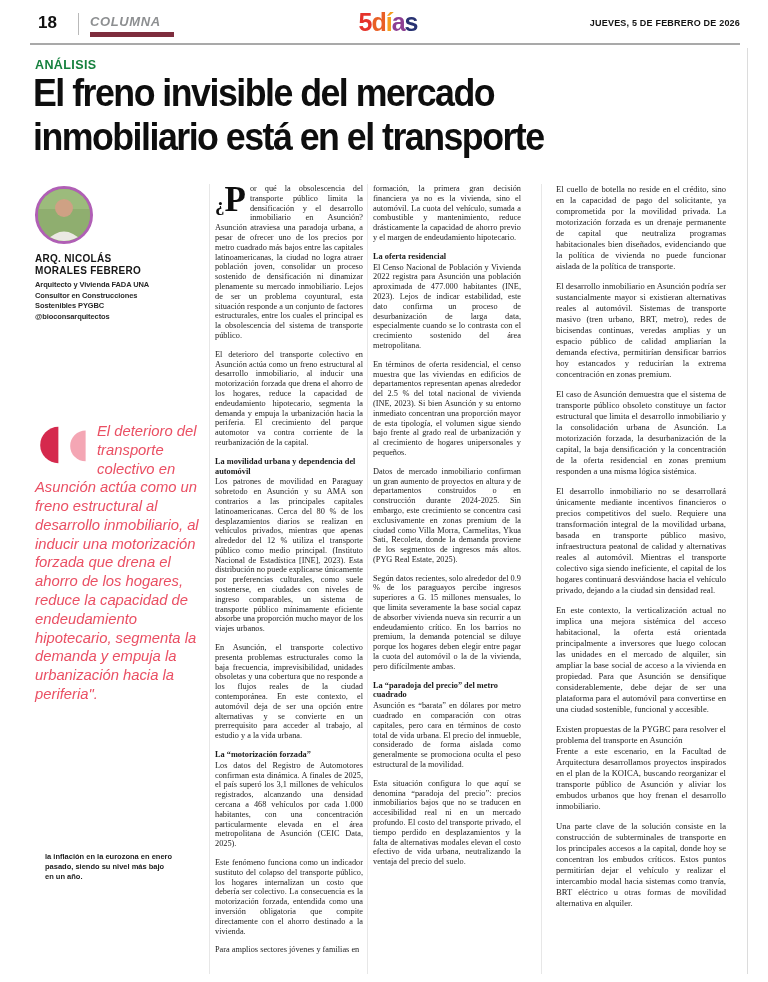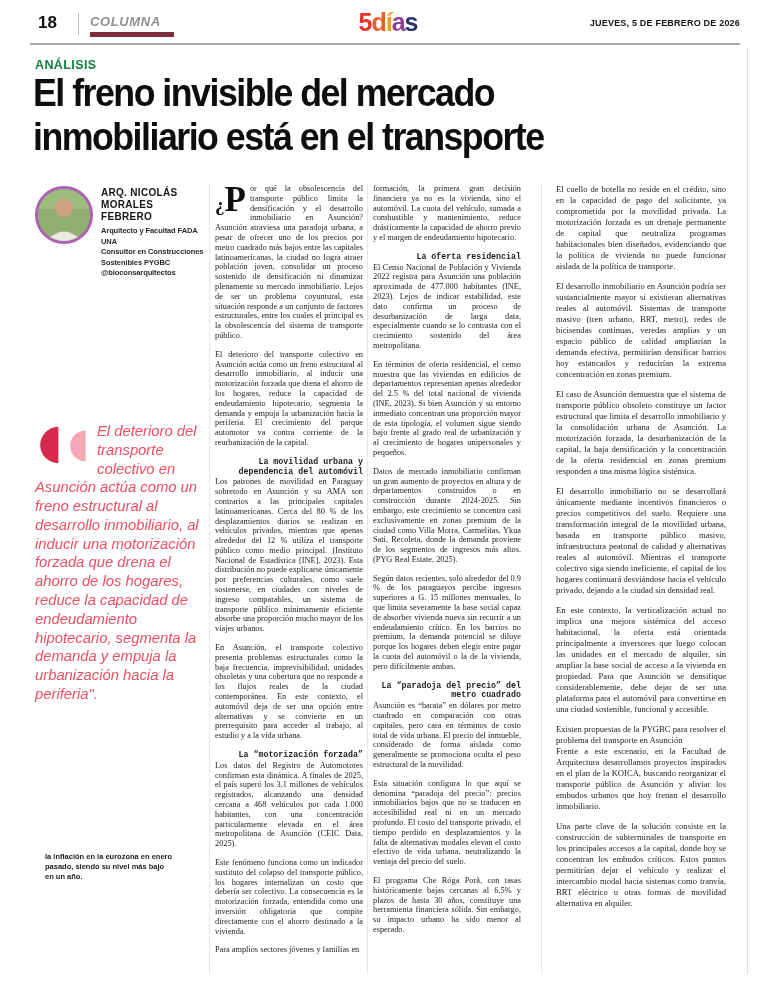--- a/index.html
+++ b/index.html
@@ -24,21 +24,21 @@
   .kicker { position:absolute; left:35px; top:58px; font-family:Liberation Sans, sans-serif; font-weight:bold; font-size:12.5px; letter-spacing:.4px; color:#15803d; }
   .headline {
     position:absolute; left:33px; top:72px; width:645px; margin:0;
     font-family:"Liberation Sans", sans-serif; font-weight:bold;
     font-size:38px; line-height:1.15; letter-spacing:-1.6px; color:#0e0e0e;
     transform:scaleX(.94); transform-origin:left top;
   }
 
   
   .leftcol { position:absolute; left:35px; top:186px; width:172px; height:782px; }
-  .author { display:flex; gap:8px; }
+  .author { display:flex; gap:8px;flex-direction:column; }
   .avatar { width:52px; height:52px; border-radius:50%; border:3px solid var(--avatar_ring,#b05fb5); overflow:hidden; flex:none; background:#8fae6f; }
   .avatar svg { display:block; }
   .author-text { padding-top:1px; }
   .author-name-line { font-family:"Liberation Sans", sans-serif; font-weight:bold; font-size:10px; line-height:1.2; letter-spacing:.3px; color:#151515; }
   .author-bio { margin-top:3px; }
   .bio-line { font-family:"Liberation Sans", sans-serif; font-weight:bold; font-size:7.5px; line-height:1.4; color:#2a2a2a; letter-spacing:-.1px; }
 
   .pullquote { position:absolute; left:0; top:236px; width:172px; margin:0;
     font-family:"Liberation Sans", sans-serif; font-style:italic;
     font-size:14.8px; line-height:1.27; color:var(--quote_text,#ea4f63); font-weight:500; }
@@ -51,21 +51,21 @@
     font-size:7.5px; line-height:1.35; color:#1c1c1c; }
 
   
   .bodycol { position:absolute; top:184px; height:792px; overflow:hidden;
     font-size:8.3px; line-height:9.8px; text-align:justify; hyphens:auto; }
   .colA { left:215px; width:148px; }
   .colB { left:373px; width:148px; }
   .colC { left:556px; width:170px; font-size:8.6px; line-height:11px; }
   .para { margin:0 0 9px 0; }
   .para.tight { margin-bottom:0; }
-  .subhead { margin:5px 0 1px 0; font-size:inherit; line-height:inherit; font-weight:bold; text-align:right;font-family:Liberation Mono, monospace; }
+  .subhead { margin:5px 0 1px 0; font-size:inherit; line-height:inherit; font-weight:bold; text-align:left; }
 
   .dropcap { float:left; font-weight:bold; line-height:.8; padding:2px 4px 0 0; color:#0e0e0e; }
   .dc-small { font-size:19px; font-weight:bold; }
   .dc-big { font-size:35px; font-weight:bold; }
 
   
   .vline { position:absolute; width:1px; background:#e7e7e7; }
   .vl-1 { left:209px; top:184px; height:790px; }
   .vl-2 { left:367px; top:184px; height:790px; }
   .vl-3 { left:541px; top:184px; height:790px; }
@@ -96,21 +96,21 @@
           <rect width="52" height="52" fill="#8fae6f"></rect>
           <rect width="52" height="20" fill="#9cbb7c"></rect>
           <circle cx="26" cy="19" r="9" fill="#cfa184"></circle>
           <path d="M8 52 Q26 33 44 52 Z" fill="#ebe9e4"></path>
         </svg>
       </div>
       <div class="author-text">
         <div class="author-name-line">ARQ. NICOLÁS</div>
         <div class="author-name-line">MORALES FEBRERO</div>
         <div class="author-bio">
-            <div class="bio-line">Arquitecto y Facultad FADA UNA</div>
+            <div class="bio-line">Arquitecto y Vivienda FADA UNA</div>
             <div class="bio-line">Consultor en Construcciones</div>
             <div class="bio-line">Sostenibles PYGBC</div>
             <div class="bio-line">@bioconsarquitectos</div>
           </div>
       </div>
     </div>
 
     <figure class="pullquote">
       <span class="qmark">
         <svg viewBox="0 0 58 44" width="54" height="40">
@@ -138,21 +138,20 @@
   <section class="bodycol colB">
       <p class="para">formación, la primera gran decisión financiera ya no es la vivienda, sino el automóvil. La cuota del vehículo, sumada a combustible y mantenimiento, reduce drásticamente la capacidad de ahorro previo y el margen de endeudamiento hipotecario.</p>
       <h3 class="subhead">La oferta residencial</h3>
       <p class="para">El Censo Nacional de Población y Vivienda 2022 registra para Asunción una población aproximada de 477.000 habitantes (INE, 2023). Lejos de indicar estabilidad, este dato confirma un proceso de desurbanización de larga data, especialmente cuando se lo contrasta con el crecimiento sostenido del área metropolitana.</p>
       <p class="para">En términos de oferta residencial, el censo muestra que las viviendas en edificios de departamentos representan apenas alrededor del 2.5 % del total nacional de vivienda (INE, 2023). Si bien Asunción y su entorno inmediato concentran una proporción mayor de esta tipología, el volumen sigue siendo bajo frente al grado real de urbanización y al crecimiento de hogares unipersonales y pequeños.</p>
       <p class="para">Datos de mercado inmobiliario confirman un gran aumento de proyectos en altura y de departamentos construidos o en construcción durante 2024-2025. Sin embargo, este crecimiento se concentra casi exclusivamente en zonas premium de la ciudad como Villa Morra, Carmelitas, Ykua Sati, Recoleta, donde la demanda proviene de los segmentos de ingresos más altos. (PYG Real Estate, 2025).</p>
       <p class="para">Según datos recientes, solo alrededor del 0.9 % de los paraguayos percibe ingresos superiores a G. 15 millones mensuales, lo que limita severamente la base social capaz de absorber vivienda nueva sin recurrir a un endeudamiento crítico. En los barrios no premium, la demanda potencial se diluye porque los hogares deben elegir entre pagar la cuota del automóvil o la de la vivienda, pero difícilmente ambas.</p>
       <h3 class="subhead">La “paradoja del precio” del metro cuadrado</h3>
       <p class="para">Asunción es “barata” en dólares por metro cuadrado en comparación con otras capitales, pero cara en términos de costo total de vida urbana. El precio del inmueble, considerado de forma aislada como generalmente se promociona oculta el peso estructural de la movilidad.</p>
       <p class="para">Esta situación configura lo que aquí se denomina “paradoja del precio”: precios inmobiliarios bajos que no se traducen en accesibilidad real ni en un mercado profundo. El costo del transporte privado, el tiempo perdido en desplazamientos y la falta de alternativas modales elevan el costo efectivo de vida urbana, neutralizando la ventaja del precio del suelo.</p>
-      <p class="para">El programa Che Róga Porã, con tasas históricamente bajas cercanas al 6,5% y plazos de hasta 30 años, constituye una herramienta financiera sólida. Sin embargo, su impacto urbano ha sido menor al esperado.</p>
     </section>
   <section class="bodycol colC">
       <p class="para">El cuello de botella no reside en el crédito, sino en la capacidad de pago del solicitante, ya comprometida por la movilidad privada. La motorización forzada es un drenaje permanente de capital que neutraliza programas habitacionales bien diseñados, evidenciando que la política de vivienda no puede funcionar aislada de la política de transporte.</p>
       <p class="para">El desarrollo inmobiliario en Asunción podría ser sustancialmente mayor si existieran alternativas reales al automóvil. Sistemas de transporte masivo (tren urbano, BRT, metro), redes de bicisendas continuas, veredas amplias y un espacio público de calidad ampliarían la demanda efectiva, permitirían densificar barrios hoy estancados y reducirían la extrema concentración en zonas premium.</p>
       <p class="para">El caso de Asunción demuestra que el sistema de transporte público obsoleto constituye un factor estructural que limita el desarrollo inmobiliario y la consolidación urbana de Asunción. La motorización forzada, la desurbanización de la capital, la baja densificación y la concentración de la oferta residencial en zonas premium responden a una misma lógica sistémica.</p>
       <p class="para">El desarrollo inmobiliario no se desarrollará únicamente mediante incentivos financieros o precios competitivos del suelo. Requiere una transformación integral de la movilidad urbana, basada en transporte público masivo, infraestructura peatonal de calidad y alternativas reales al automóvil. Mientras el transporte colectivo siga siendo ineficiente, el capital de los hogares continuará desviándose hacia el vehículo privado, dejando a la ciudad sin densidad real.</p>
       <p class="para">En este contexto, la verticalización actual no implica una mejora sistémica del acceso habitacional, la oferta está orientada principalmente a inversores que luego colocan las unidades en el mercado de alquiler, sin ampliar la base social de acceso a la vivienda en propiedad. Para que Asunción se densifique considerablemente, debe dejar de ser una plataforma para el automóvil para convertirse en una ciudad sostenible, funcional y accesible.</p>
       <p class="para tight">Existen propuestas de la PYGBC para resolver el problema del transporte en Asunción</p>
       <p class="para">Frente a este escenario, en la Facultad de Arquitectura desarrollamos proyectos inspirados en el plan de la KOICA, buscando reorganizar el transporte público de Asunción y aliviar los embudos urbanos que hoy frenan el desarrollo inmobiliario.</p>
       <p class="para">Una parte clave de la solución consiste en la construcción de subterminales de transporte en los principales accesos a la capital, donde hoy se concentran los embudos críticos. Estos puntos permitirían dejar el vehículo y realizar el intercambio modal hacia sistemas como tranvía, BRT eléctrico u otras formas de movilidad alternativa en alquiler.</p>

